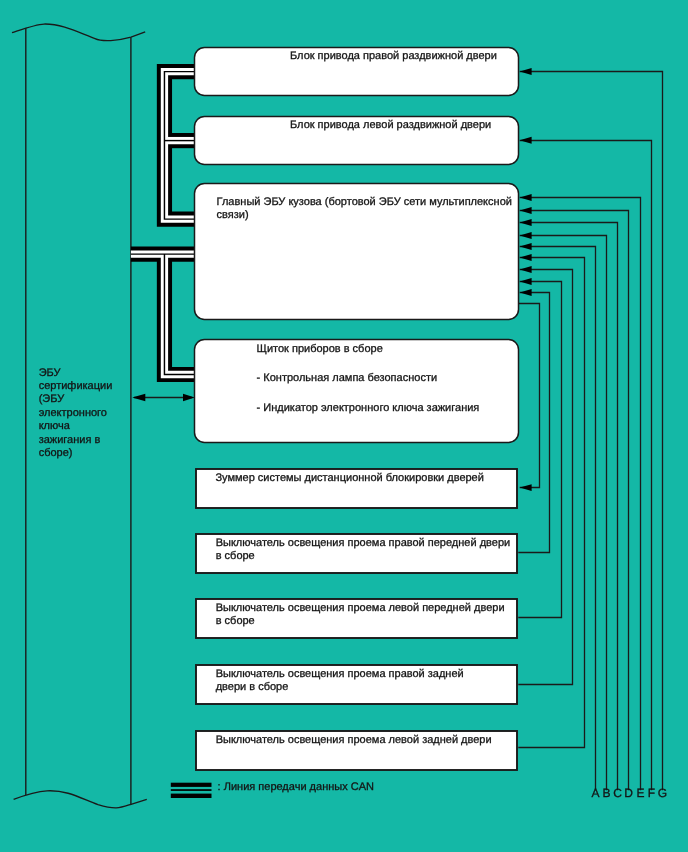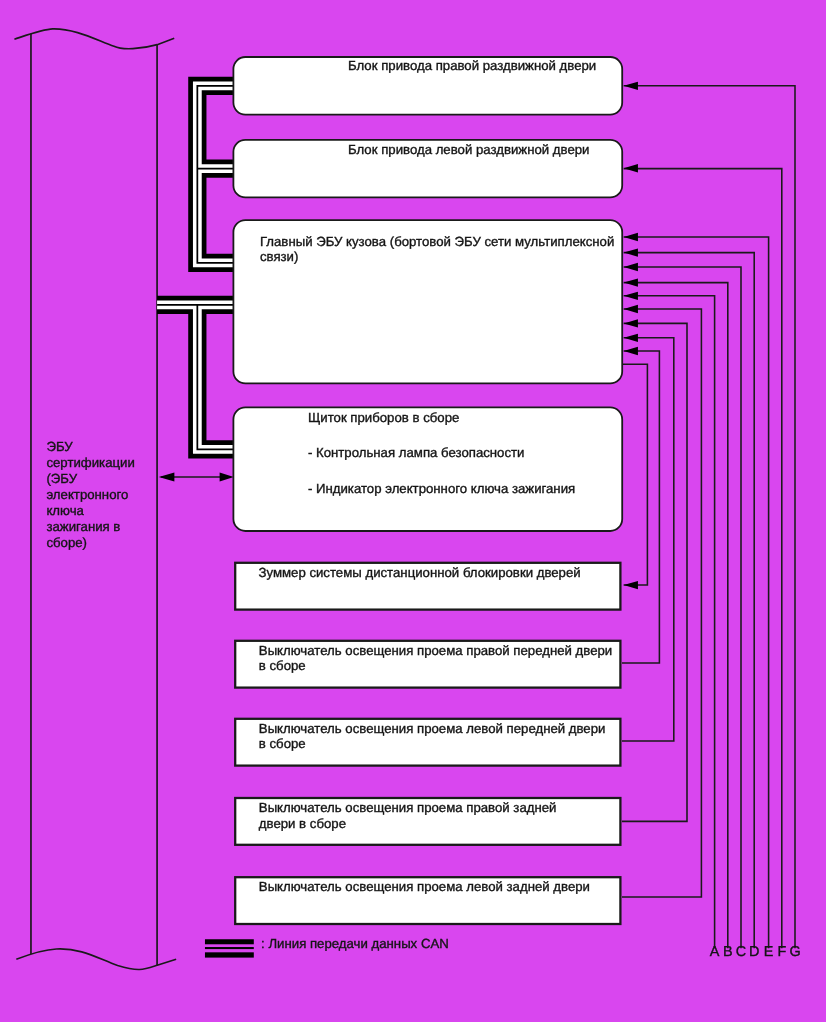--- a/index.html
+++ b/index.html
@@ -1,17 +1,17 @@
 <!DOCTYPE html>
 <html><head>
 <meta charset="utf-8">
 <style>
   html,body{margin:0;padding:0;background:#ffffff;}
   body{width:688px;height:852px;overflow:hidden;font-family:"Liberation Sans",sans-serif;}
-  #stage{position:relative;width:688px;height:852px;background:#d946ef;}
+  #stage{position:relative;width:688px;height:852px;background:#14b8a6;}
   svg{display:block;shape-rendering:geometricPrecision;will-change:transform;}
   text.t{font-family:"Liberation Sans",sans-serif;font-size:11px;fill:#141414;
         stroke:#141414;stroke-width:0.3px;paint-order:stroke fill;
         text-rendering:geometricPrecision;}
   text.tl{font-size:12px;}
 </style>
 </head>
 <body>
 
 <div id="stage">

